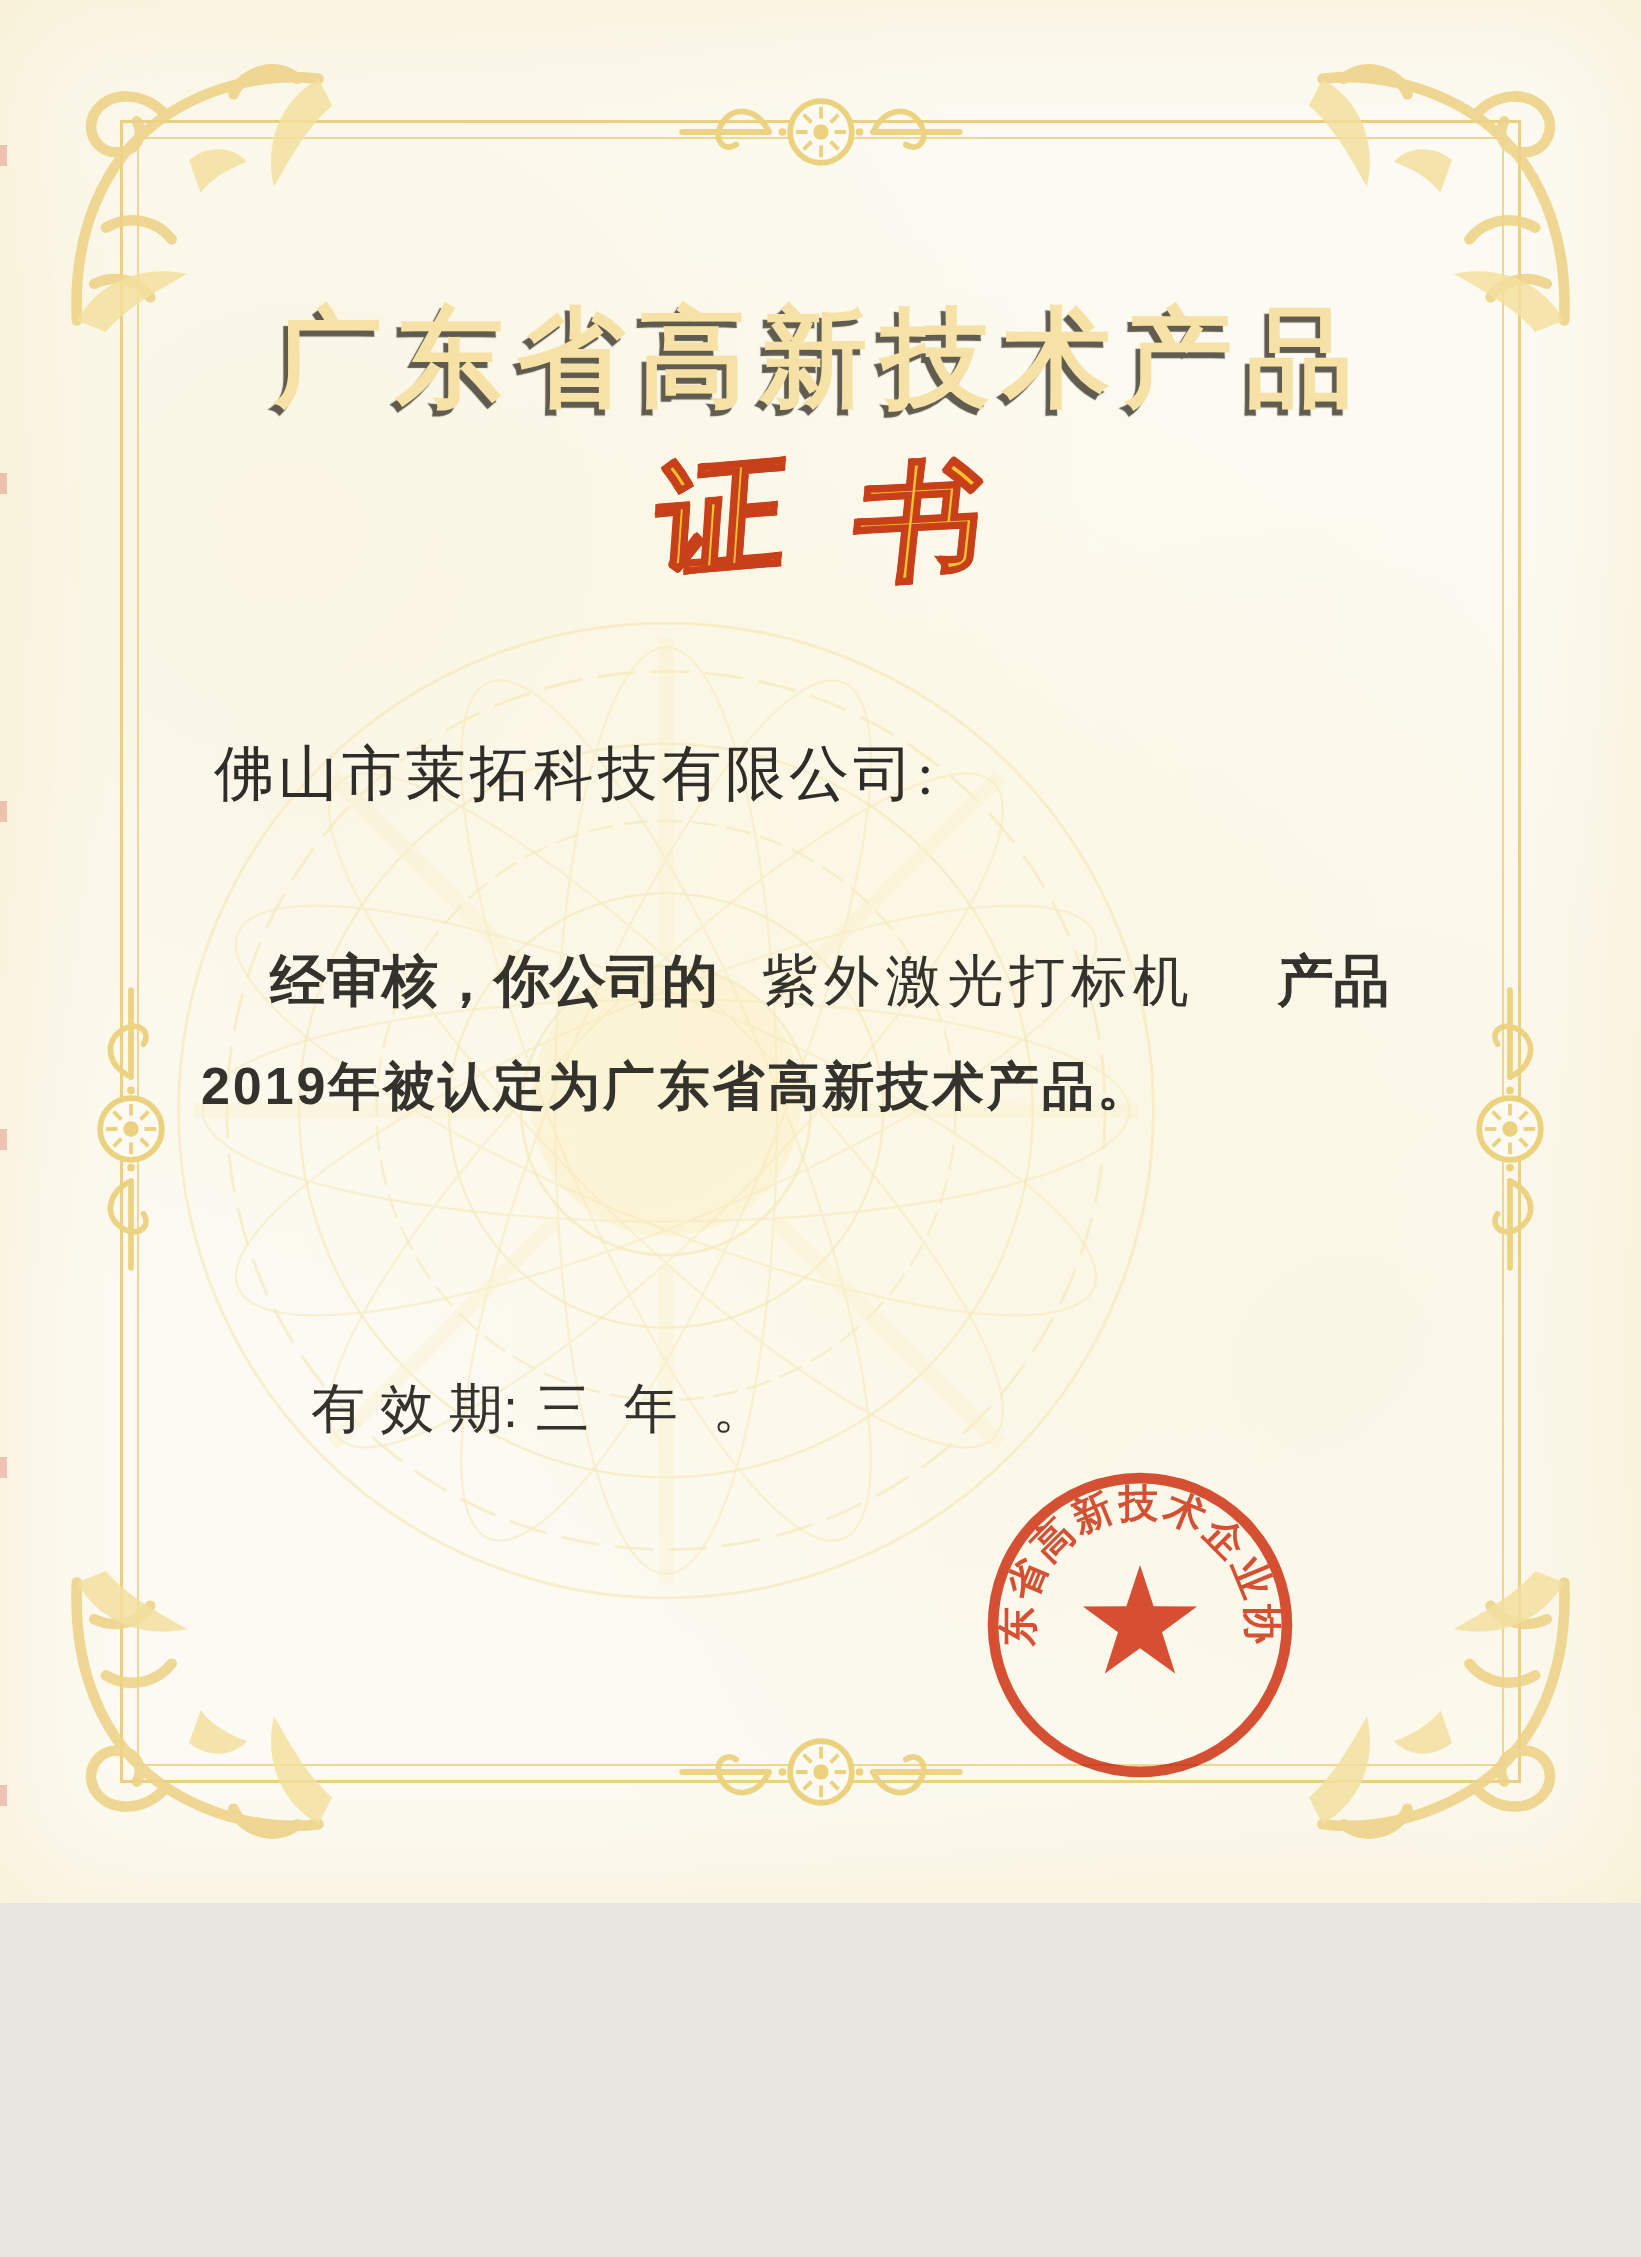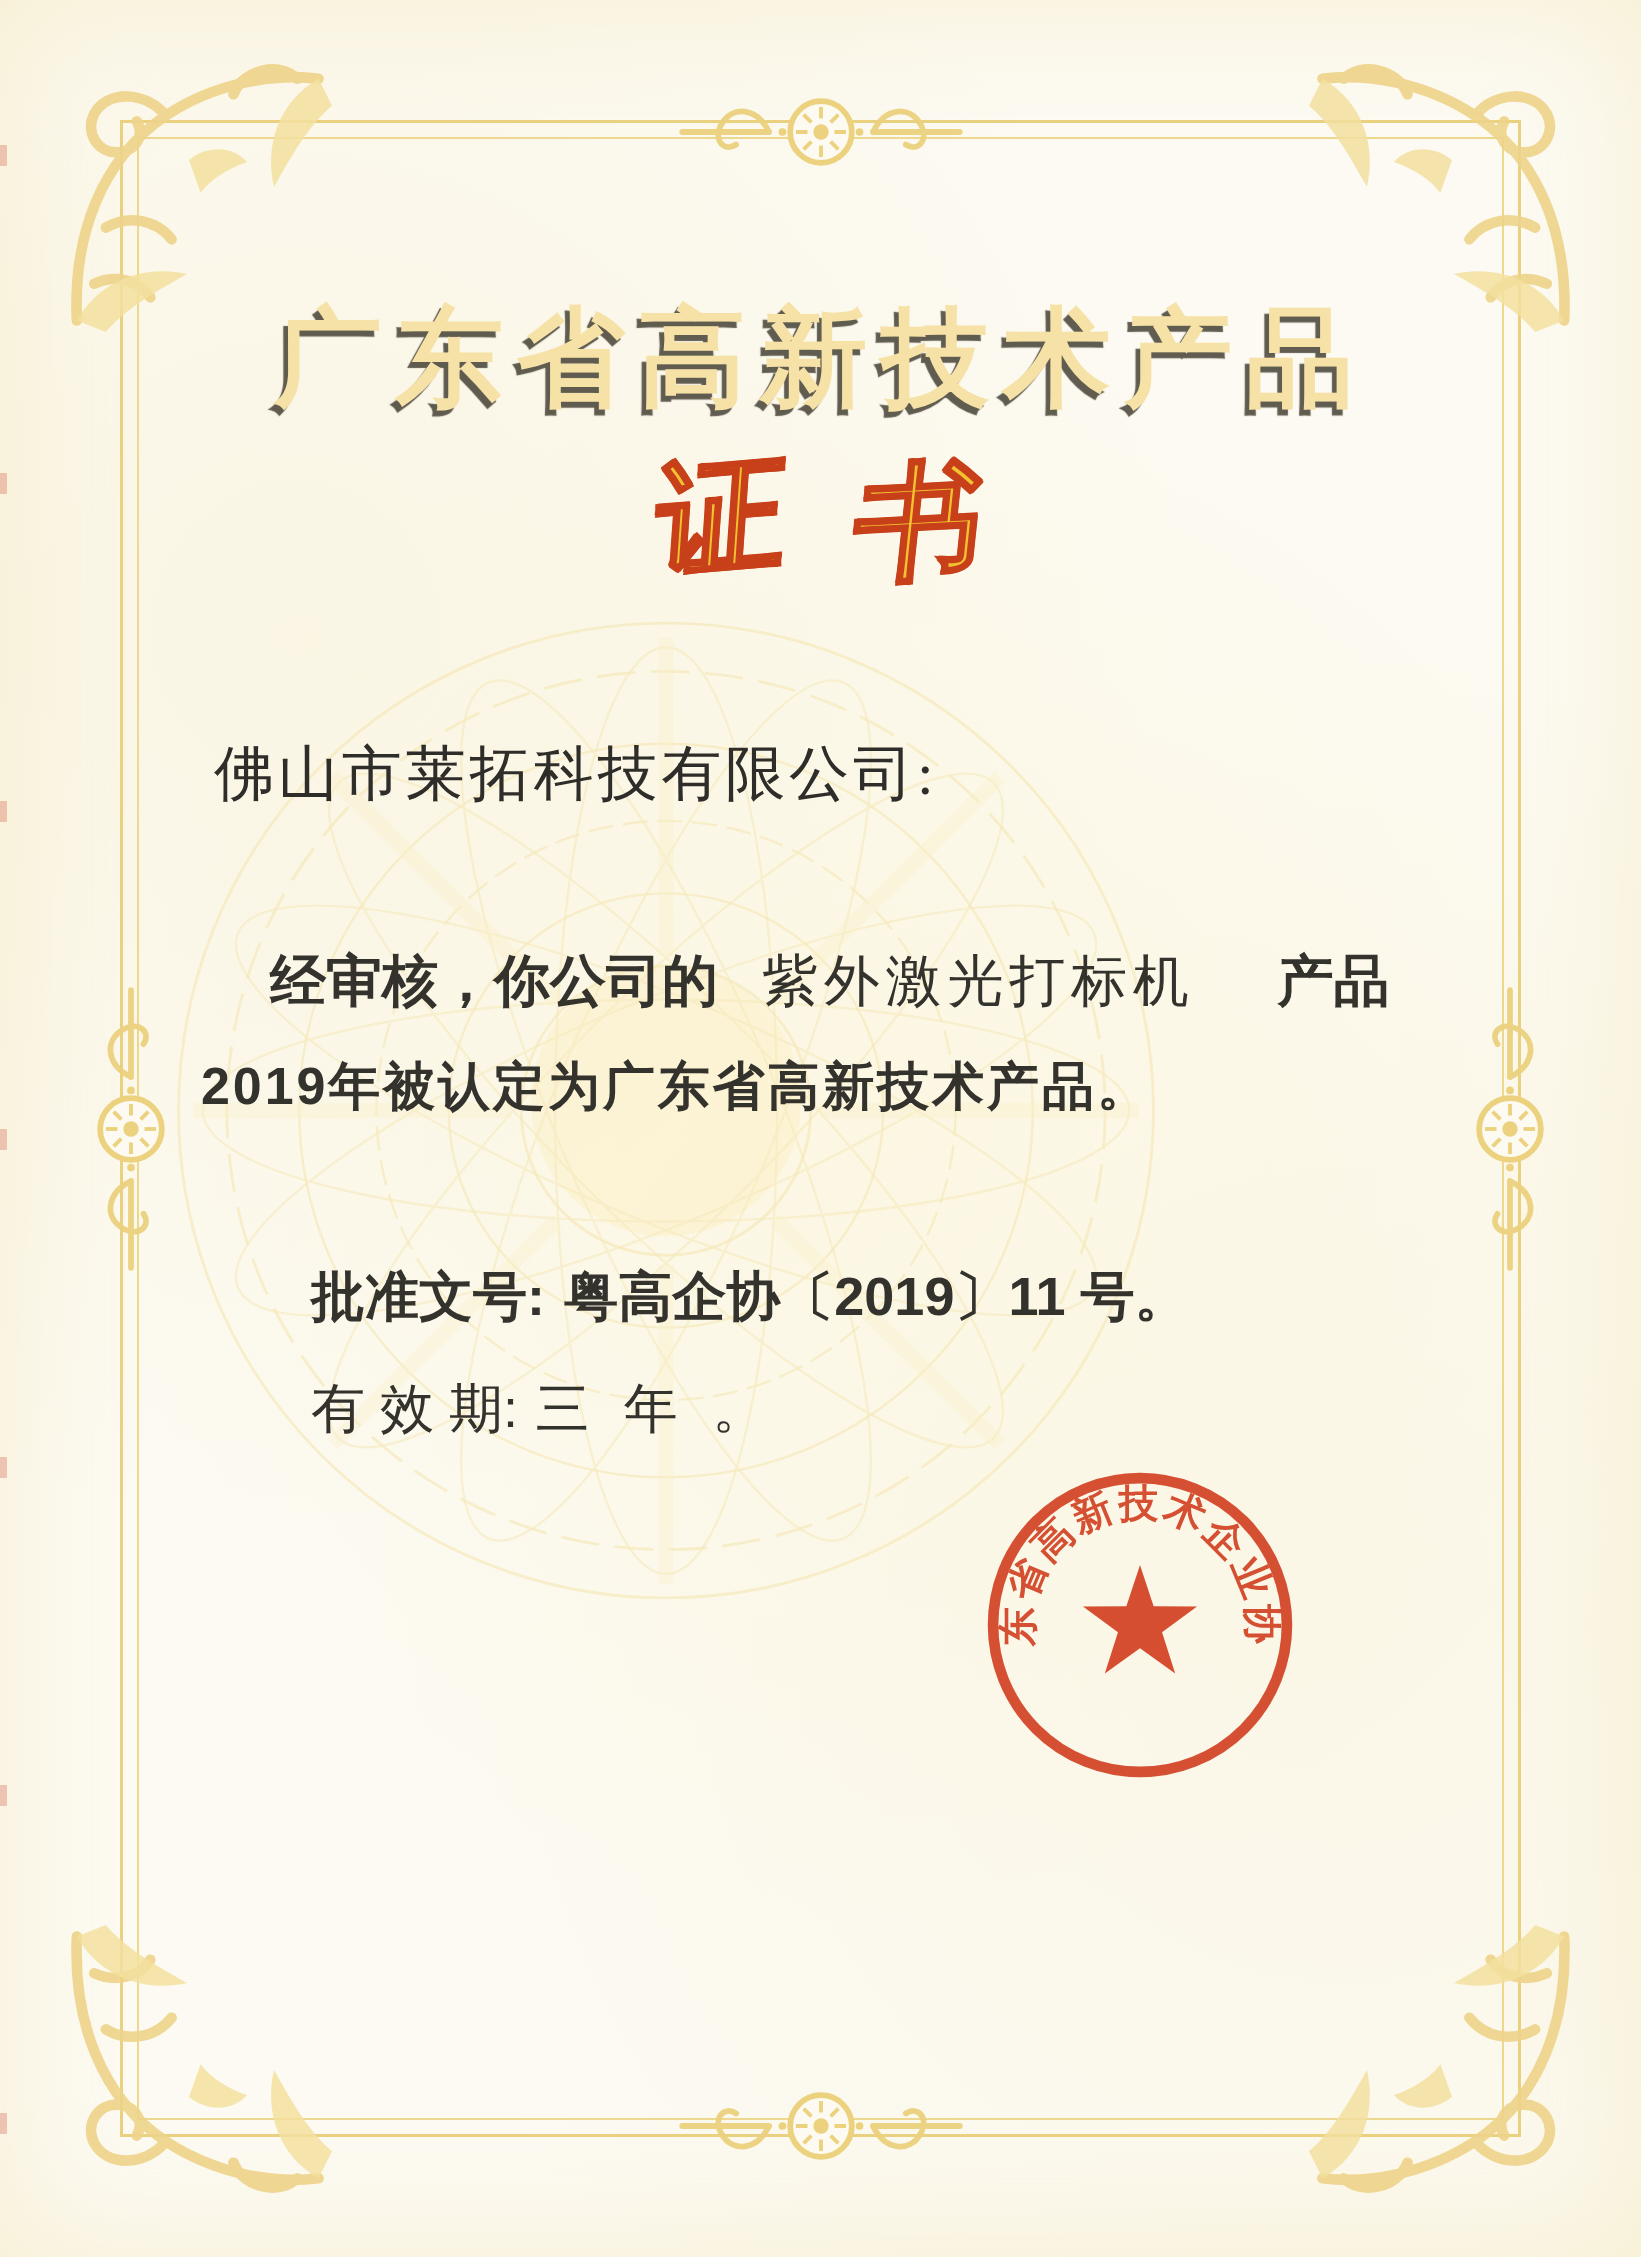--- a/index.html
+++ b/index.html
@@ -1,18 +1,18 @@
 <!DOCTYPE html>
 <html><head>
 <meta charset="utf-8">
 <style>
   html,body { margin:0; padding:0; background:#e8e6e0; }
   .page {
     position:relative;
-    width:1641px; height:2257px;
+    width:1641px; height:1903px;
     margin:0 auto;
     background:#fcfaf2;
     background-image:
       radial-gradient(circle at 18% 28%, rgba(246,234,195,.30), transparent 42%),
       radial-gradient(circle at 82% 72%, rgba(246,234,195,.22), transparent 46%),
       radial-gradient(circle at 55% 50%, rgba(253,246,216,.45), transparent 55%);
     box-shadow: inset 0 0 135px rgba(238,216,140,.30);
     overflow:hidden;
     font-family:"Liberation Sans", sans-serif;
     color:#34322d;
@@ -286,23 +286,20 @@
     <span class="zchar c2">书</span>
   </div>
 
   <div class="recipient">佛山市莱拓科技有限公司:</div>
 
   <div class="para1">
     <span class="prefix">经审核，你公司的</span><span class="product">紫外激光打标机</span><span class="suffix">产品</span>
   </div>
   <div class="para2">2019年被认定为广东省高新技术产品。</div>
 
-  <div class="approval">
-    <span class="lbl">批准文号:</span><span class="val">粤高企协〔2019〕11 号。</span>
-  </div>
   <div class="validity">
     <span class="lbl">有 效 期:</span><span class="val">三 年 。</span>
   </div>
 
   <svg class="seal" width="348" height="348" viewBox="-180 -180 360 360">
     <defs>
       <path id="sealTextArc" d="M -106.5,34.6 A 112,112 0 1 1 106.5,34.6" fill="none"></path>
     </defs>
     <circle cx="0" cy="0" r="152" fill="none" stroke="#d43b1c" stroke-width="11" opacity="0.93"></circle>
     <polygon fill="#d5391b" opacity="0.93" points="0,-62 -14.1,-19.4 -59,-19.2 -22.8,7.4 -36.4,50.2 0,24 36.4,50.2 22.8,7.4 59,-19.2 14.1,-19.4"></polygon>

